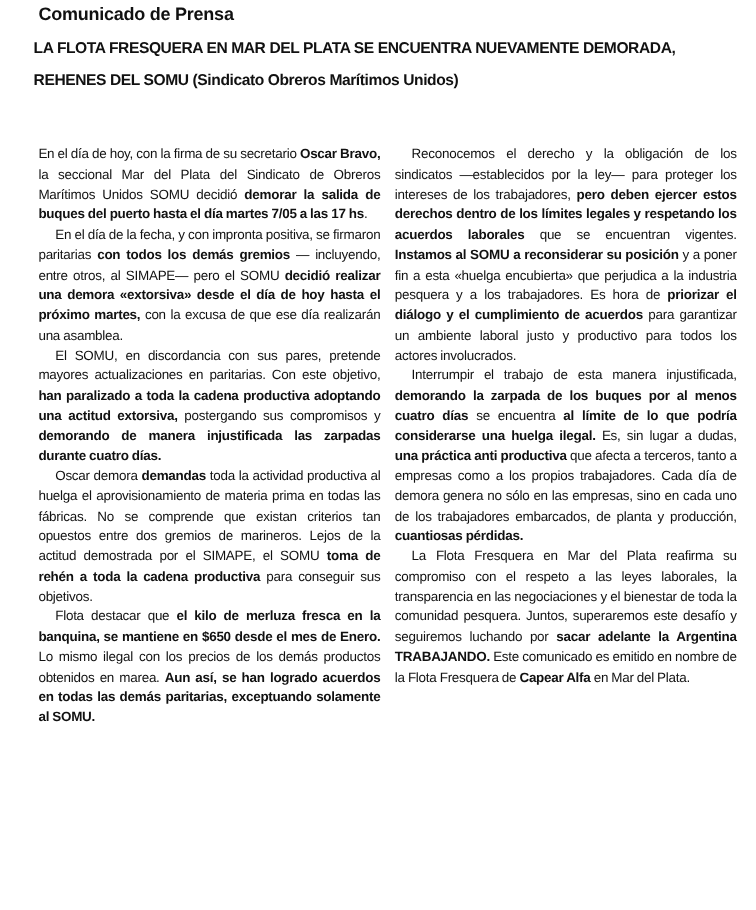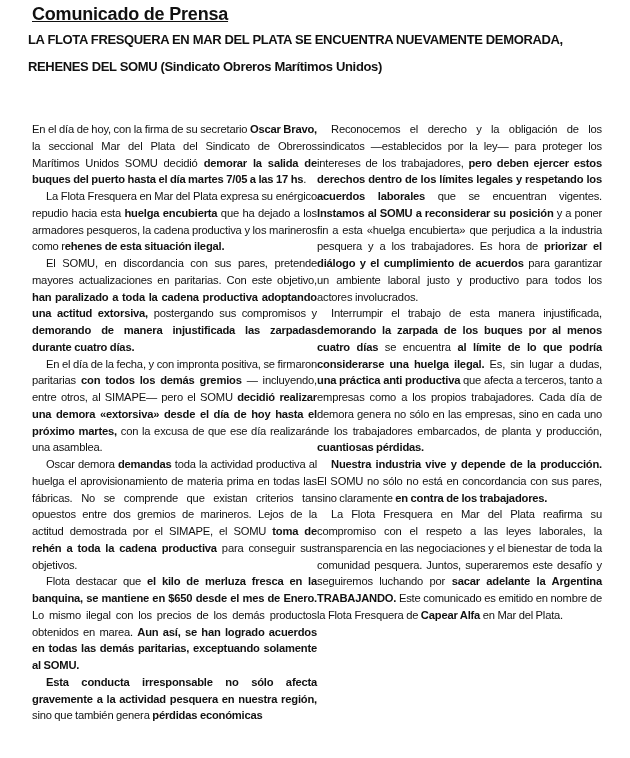--- a/index.html
+++ b/index.html
@@ -3,30 +3,30 @@
 <meta charset="utf-8">
 <style>
   html, body { margin: 0; padding: 0; background: #ffffff; }
   body {
     width: 630px; height: 758px; overflow: hidden; position: relative;
     font-family: "Liberation Sans", "DejaVu Sans", sans-serif;
     color: #111111;
   }
   .kicker {
     position: absolute; left: 32px; top: 4px;
-    font-size: 18px; font-weight: bold; letter-spacing: -0.2px; text-decoration: underline;
+    font-size: 15px; font-weight: bold; letter-spacing: -0.2px;
   }
   .headline {
     position: absolute; left: 28px; top: 26px; width: 580px;
     font-size: 13px; font-weight: bold; line-height: 27px;
     letter-spacing: -0.35px; margin: 0;
   }
   .columns {
     position: absolute; left: 32px; top: 121px; width: 582px;
-    display: flex; 
+    display: flex; justify-content: space-between;
   }
   .col {
     width: 285px;
     font-size: 11.2px; line-height: 16.75px;
     letter-spacing: -0.2px; word-spacing: -0.3px;
   }
   .col p {
     margin: 0; text-align: justify; text-indent: 14px;
   }
   .col p.no-indent { text-indent: 0; }
@@ -34,26 +34,23 @@
 </style>
 </head>
 <body>
 
 <div class="kicker">Comunicado de Prensa</div>
 <h1 class="headline">LA FLOTA FRESQUERA EN MAR DEL PLATA SE ENCUENTRA NUEVAMENTE DEMORADA, REHENES DEL SOMU (Sindicato Obreros Marítimos Unidos)</h1>
 
 <div class="columns">
   <div class="col">
       <p class="no-indent"><span>En el día de hoy, con la firma de su secretario </span><b>Oscar Bravo,</b><span> la seccional Mar del Plata del Sindicato de Obreros Marítimos Unidos SOMU decidió </span><b>demorar la salida de buques del puerto hasta el día martes 7/05 a las 17 hs</b><span>.</span></p>
-      <p><span>La Flota Fresquera en Mar del Plata expresa su enérgico repudio hacia esta </span><b>huelga encubierta</b><span> que ha dejado a los armadores pesqueros, la cadena productiva y los marineros como r</span><b>ehenes de esta situación ilegal.</b></p>
+      <p><span>En el día de la fecha, y con impronta positiva, se firmaron paritarias </span><b>con todos los demás gremios</b><span> — incluyendo, entre otros, al SIMAPE— pero el SOMU </span><b>decidió realizar una demora «extorsiva» desde el día de hoy hasta el próximo martes,</b><span> con la excusa de que ese día realizarán una asamblea.</span></p>
       <p><span>El SOMU, en discordancia con sus pares, pretende mayores actualizaciones en paritarias. Con este objetivo, </span><b>han paralizado a toda la cadena productiva adoptando una actitud extorsiva,</b><span> postergando sus compromisos y </span><b>demorando de manera injustificada las zarpadas durante cuatro días.</b></p>
-      <p><span>En el día de la fecha, y con impronta positiva, se firmaron paritarias </span><b>con todos los demás gremios</b><span> — incluyendo, entre otros, al SIMAPE— pero el SOMU </span><b>decidió realizar una demora «extorsiva» desde el día de hoy hasta el próximo martes,</b><span> con la excusa de que ese día realizarán una asamblea.</span></p>
       <p><span>Oscar demora </span><b>demandas</b><span> toda la actividad productiva al huelga el aprovisionamiento de materia prima en todas las fábricas. No se comprende que existan criterios tan opuestos entre dos gremios de marineros. Lejos de la actitud demostrada por el SIMAPE, el SOMU </span><b>toma de rehén a toda la cadena productiva</b><span> para conseguir sus objetivos.</span></p>
       <p><span>Flota destacar que </span><b>el kilo de merluza fresca en la banquina, se mantiene en $650 desde el mes de Enero.</b><span> Lo mismo ilegal con los precios de los demás productos obtenidos en marea. </span><b>Aun así, se han logrado acuerdos en todas las demás paritarias, exceptuando solamente al SOMU.</b></p>
-      <p><b>Esta conducta irresponsable no sólo afecta gravemente a la actividad pesquera en nuestra región,</b><span> sino que también genera </span><b>pérdidas económicas</b></p>
     </div>
   <div class="col">
       <p><span>Reconocemos el derecho y la obligación de los sindicatos —establecidos por la ley— para proteger los intereses de los trabajadores, </span><b>pero deben ejercer estos derechos dentro de los límites legales y respetando los acuerdos laborales</b><span> que se encuentran vigentes. </span><b>Instamos al SOMU a reconsiderar su posición</b><span> y a poner fin a esta «huelga encubierta» que perjudica a la industria pesquera y a los trabajadores. Es hora de </span><b>priorizar el diálogo y el cumplimiento de acuerdos</b><span> para garantizar un ambiente laboral justo y productivo para todos los actores involucrados.</span></p>
       <p><span>Interrumpir el trabajo de esta manera injustificada, </span><b>demorando la zarpada de los buques por al menos cuatro días</b><span> se encuentra </span><b>al límite de lo que podría considerarse una huelga ilegal.</b><span> Es, sin lugar a dudas, </span><b>una práctica anti productiva</b><span> que afecta a terceros, tanto a empresas como a los propios trabajadores. Cada día de demora genera no sólo en las empresas, sino en cada uno de los trabajadores embarcados, de planta y producción, </span><b>cuantiosas pérdidas.</b></p>
-      <p><b>Nuestra industria vive y depende de la producción.</b><span> El SOMU no sólo no está en concordancia con sus pares, sino claramente </span><b>en contra de los trabajadores.</b></p>
       <p><span>La Flota Fresquera en Mar del Plata reafirma su compromiso con el respeto a las leyes laborales, la transparencia en las negociaciones y el bienestar de toda la comunidad pesquera. Juntos, superaremos este desafío y seguiremos luchando por </span><b>sacar adelante la Argentina TRABAJANDO.</b><span> Este comunicado es emitido en nombre de la Flota Fresquera de </span><b>Capear Alfa</b><span> en Mar del Plata.</span></p>
     </div>
 </div>
 
 </body></html>

